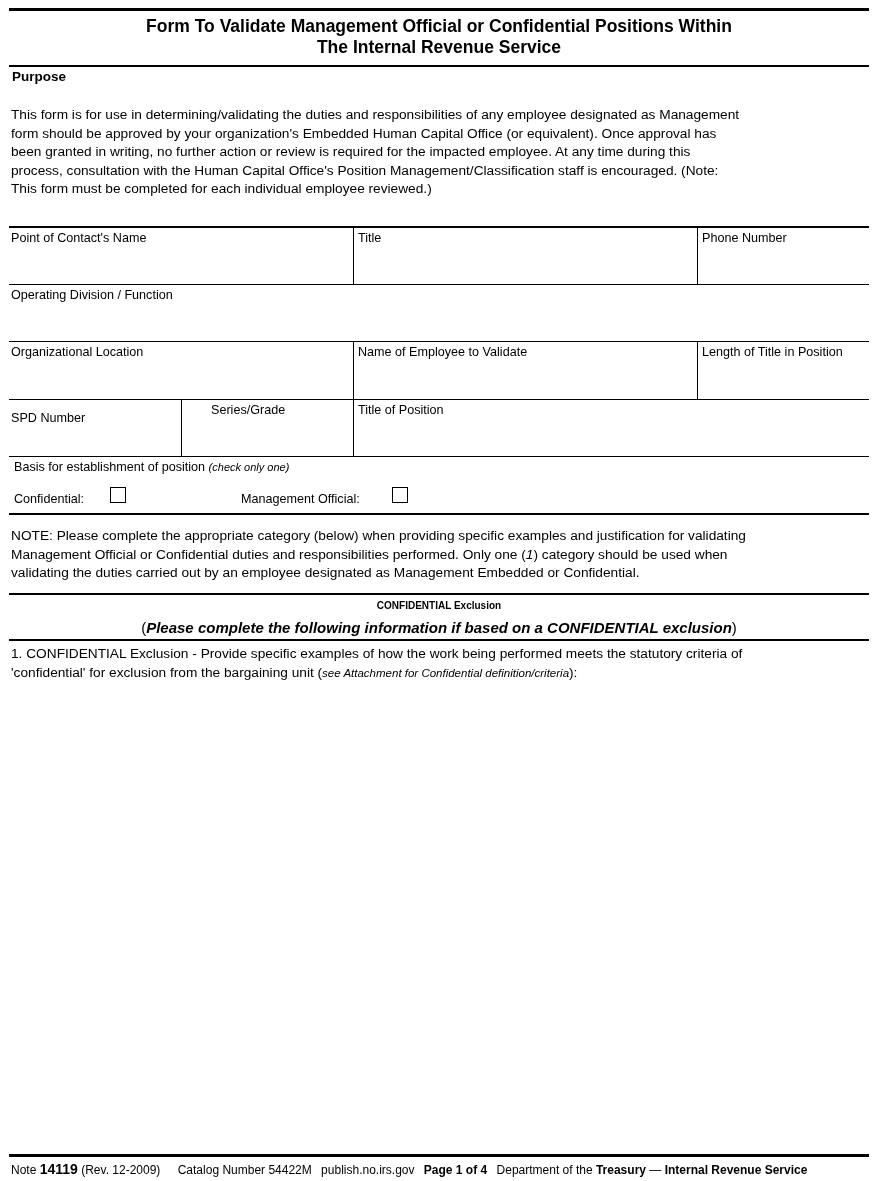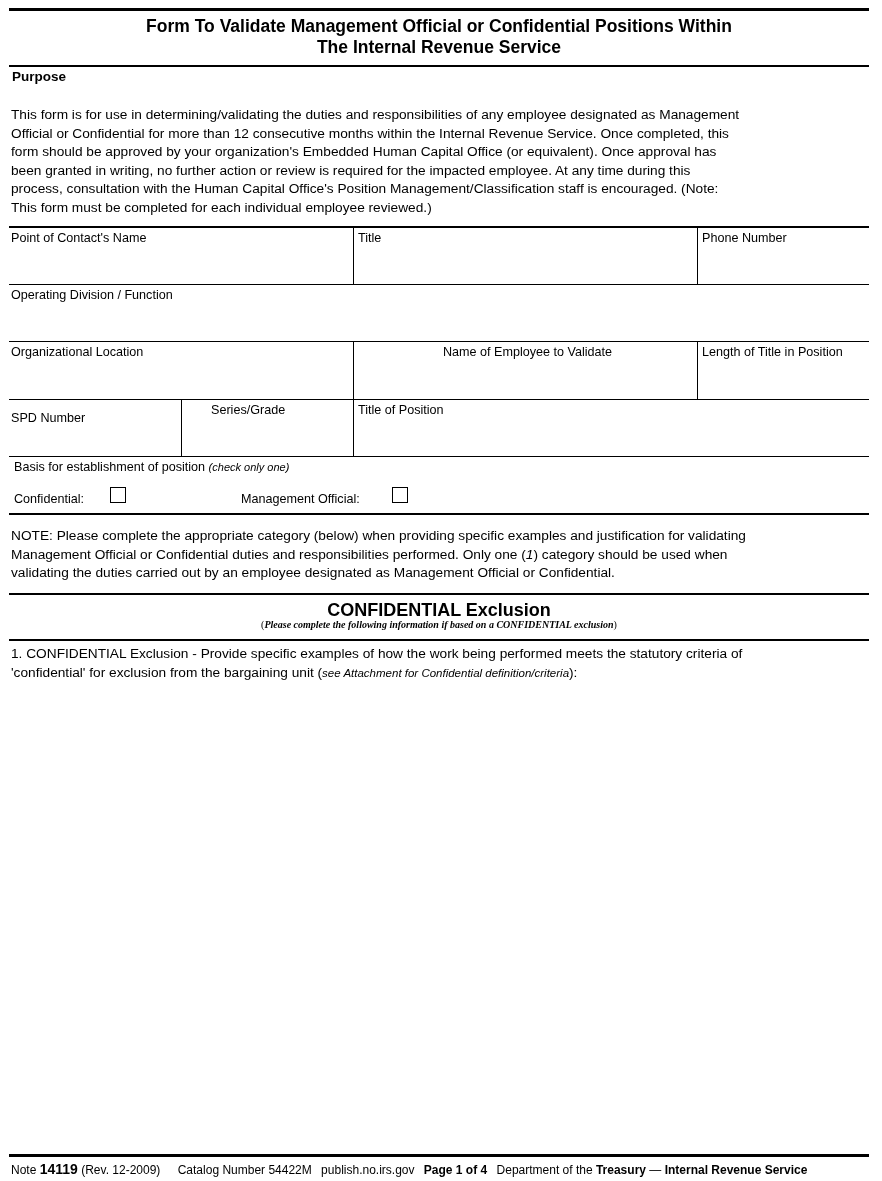--- a/index.html
+++ b/index.html
@@ -31,21 +31,20 @@
 <div class="hline thick" style="top:8px;"></div>
 <div class="abs title">
   <div>Form To Validate Management Official or Confidential Positions Within</div>
   <div>The Internal Revenue Service</div>
 </div>
 <div class="hline thick" style="top:65px;height:2px;"></div>
 
 <div class="abs purpose-h">Purpose</div>
 <div class="abs para" style="top:106px;">
   <div>This form is for use in determining/validating the duties and responsibilities of any employee designated as Management</div>
-  <div>Official or Confidential for more than 12 consecutive months within the Internal Revenue Service.  Once completed, this</div>
   <div>form should be approved by your organization's Embedded Human Capital Office (or equivalent).  Once approval has</div>
   <div>been granted in writing, no further action or review is required for the impacted employee.  At any time during this</div>
   <div>process, consultation with the Human Capital Office's Position Management/Classification staff is encouraged.  (Note:</div>
   <div>This form must be completed for each individual employee reviewed.)</div>
 </div>
 
 <div class="hline thick" style="top:226px;height:2px;"></div>
 
 <div class="abs label" style="left:9px;top:228px;width:344px;height:56px;">
   <div style="padding:3px 0 0 2px;">Point of Contact's Name</div>
@@ -63,21 +62,21 @@
 <div class="abs label" style="left:9px;top:285px;width:860px;height:56px;">
   <div style="padding:3px 0 0 2px;">Operating Division / Function</div>
 </div>
 <div class="hline thin" style="top:341px;"></div>
 
 <div class="abs label" style="left:9px;top:342px;width:344px;height:57px;">
   <div style="padding:3px 0 0 2px;">Organizational Location</div>
 </div>
 <div class="vline" style="left:353px;top:342px;height:57px;"></div>
 <div class="abs label" style="left:354px;top:342px;width:343px;height:57px;">
-  <div style="padding:3px 0 0 4px;text-align:center;">Name of Employee to Validate</div>
+  <div style="padding:3px 0 0 4px;">Name of Employee to Validate</div>
 </div>
 <div class="vline" style="left:697px;top:342px;height:57px;"></div>
 <div class="abs label" style="left:698px;top:342px;width:171px;height:57px;">
   <div style="padding:3px 0 0 4px;white-space:nowrap;">Length of Title in Position</div>
 </div>
 <div class="hline thin" style="top:399px;"></div>
 
 <div class="abs label" style="left:9px;top:408px;width:172px;height:56px;">
   <div style="padding:3px 0 0 2px;">SPD Number</div>
 </div>
@@ -97,26 +96,26 @@
 </div>
 <div class="abs label" style="left:14px;top:492px;">Confidential:</div>
 <div class="checkbox" style="left:110px;top:487px;"></div>
 <div class="abs label" style="left:241px;top:492px;">Management Official:</div>
 <div class="checkbox" style="left:392px;top:487px;"></div>
 <div class="hline thick" style="top:513px;height:2px;"></div>
 
 <div class="abs para" style="top:527px;">
   <div>NOTE: Please complete the appropriate category (below) when providing specific examples and justification for validating</div>
   <div><span>Management Official or Confidential duties and responsibilities performed.  Only one (</span><span class="ital">1</span><span>) category should be used when</span></div>
-  <div>validating the duties carried out by an employee designated as Management Official or Confidential.</div>
+  <div>validating the duties carried out by an employee designated as Management Embedded or Confidential.</div>
 </div>
 
 <div class="hline thick" style="top:593px;height:2px;"></div>
-<div class="abs center bold" style="top:600px;font-size:18px;">CONFIDENTIAL Exclusion</div>
-<div class="abs center" style="top:619px;font-size:10px;font-family:Liberation Serif, serif;">
+<div class="abs center bold" style="top:600px;font-size:10px;">CONFIDENTIAL Exclusion</div>
+<div class="abs center" style="top:619px;font-size:15px;">
   <span>(</span><span class="ital bold">Please complete the following information if based on a </span><span class="ital bold">CONFIDENTIAL</span><span class="ital bold"> exclusion</span><span>)</span>
 </div>
 <div class="hline thin" style="top:639px;height:2px;"></div>
 <div class="abs para" style="top:645px;">
   <div>1. CONFIDENTIAL Exclusion - Provide specific examples of how the work being performed meets the statutory criteria of</div>
   <div><span>'confidential' for exclusion from the bargaining unit (</span><span class="ital" style="font-size:11.5px;">see Attachment for Confidential definition/criteria</span><span>):</span></div>
 </div>
 <div class="textarea"></div>
 
 <div class="hline thick" style="top:1154px;"></div>

